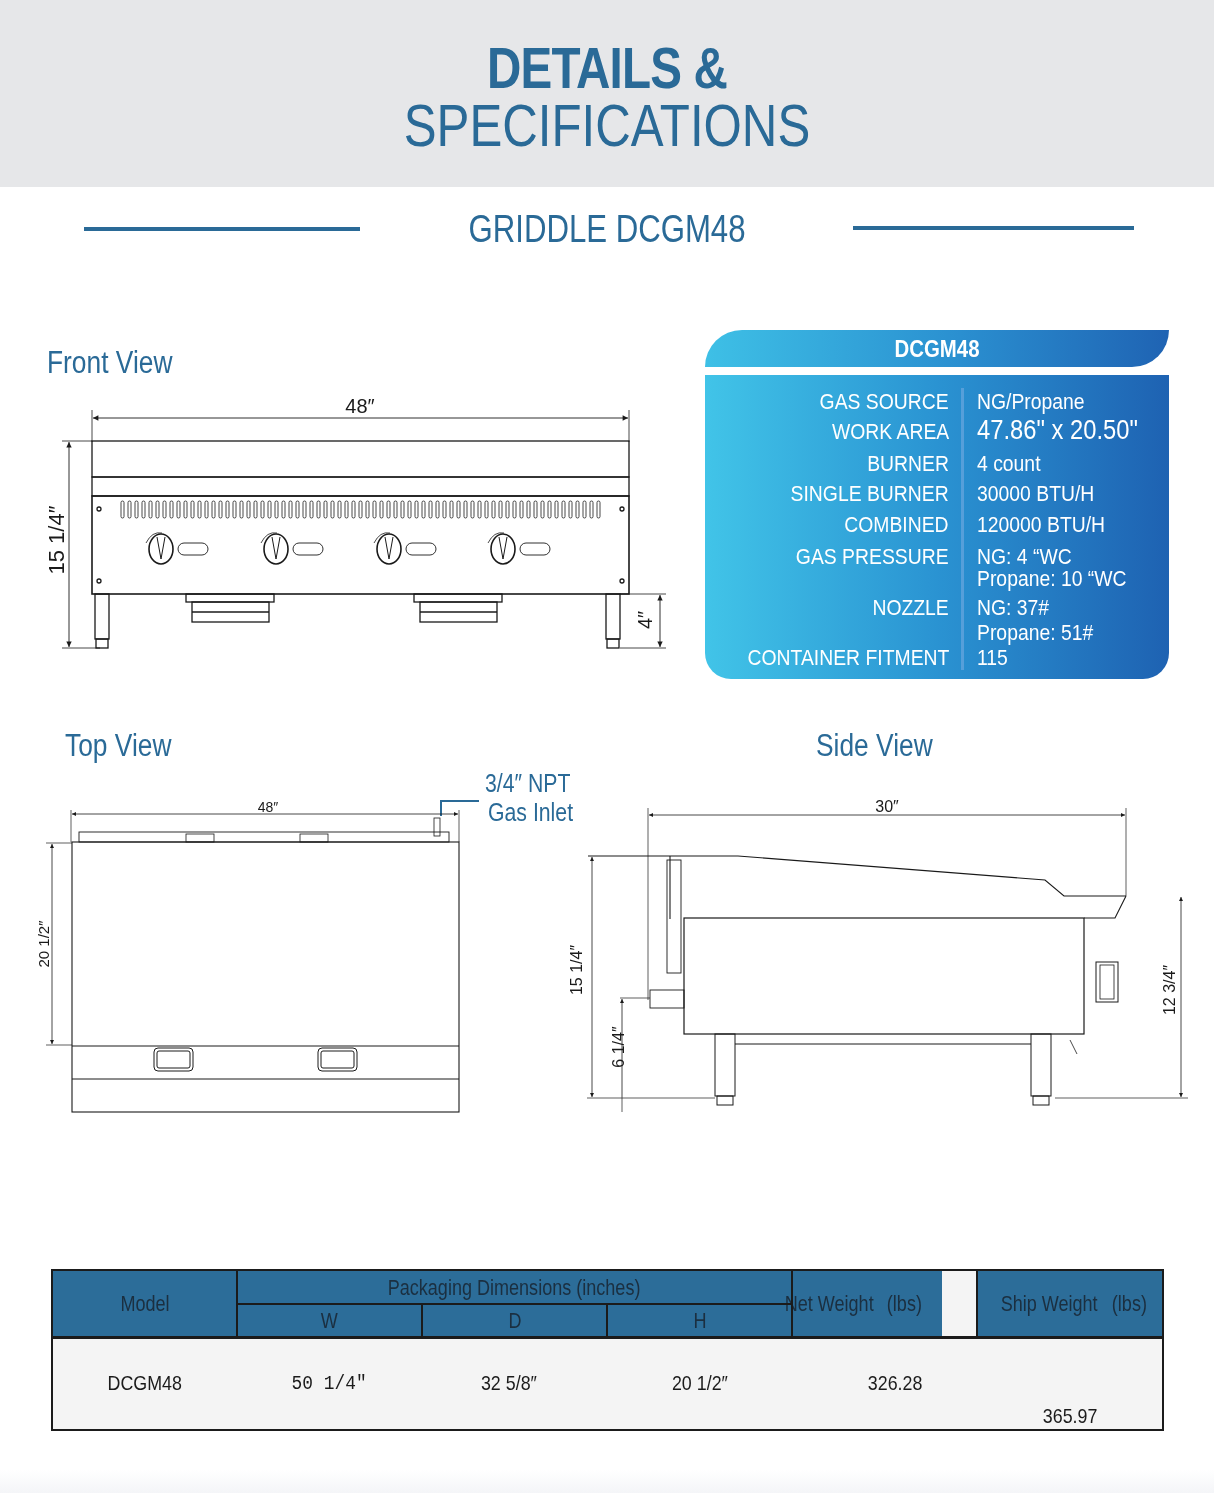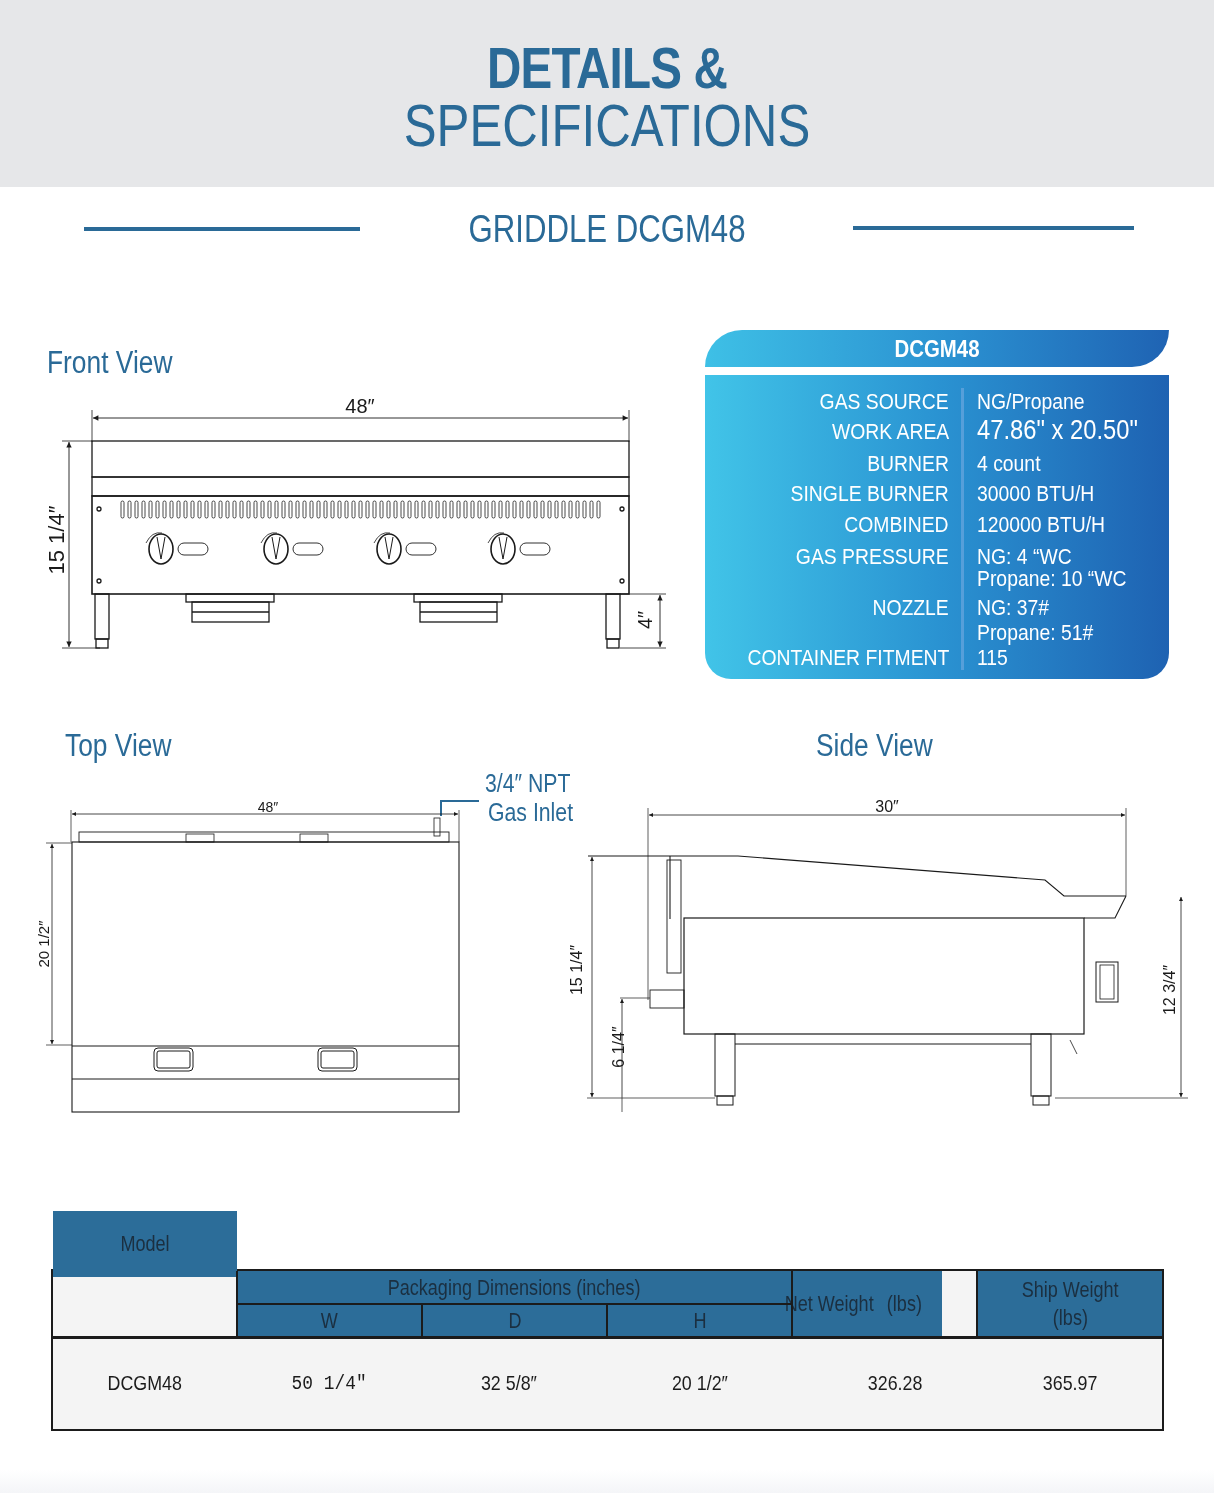--- a/index.html
+++ b/index.html
@@ -316,40 +316,40 @@
     <line x1="1181" y1="897" x2="1181" y2="1097" marker-start="url(#arr3)" marker-end="url(#arr3)" stroke-width="0.8"></line>
   </g>
   <text class="dim-text" x="887" y="812" font-size="16" text-anchor="middle">30″</text>
   <text class="dim-text" x="0" y="0" font-size="16" text-anchor="middle" transform="translate(582,970) rotate(-90)">15 1/4″</text>
   <text class="dim-text" x="0" y="0" font-size="16" text-anchor="middle" transform="translate(624,1047) rotate(-90)">6 1/4″</text>
   <text class="dim-text" x="0" y="0" font-size="16" text-anchor="middle" transform="translate(1175,990) rotate(-90)">12 3/4″</text>
 </svg>
 
 <div class="pkg-table"></div>
 
-<div class="th" style="left:53px; top:1211px; width:184px; height:66px;">
+<div class="th" style="left:53px; top:1271px; width:184px; height:66px;">
     <span>Model</span>
   </div>
 <div class="th" style="left:238px; top:1271px; width:553px; height:33px;">
     <span>Packaging Dimensions (inches)</span>
   </div>
 <div class="th" style="left:238px; top:1305px; width:183px; height:32px;">
     <span>W</span>
   </div>
 <div class="th" style="left:423px; top:1305px; width:183px; height:32px;">
     <span>D</span>
   </div>
 <div class="th" style="left:608px; top:1305px; width:183px; height:32px;">
     <span>H</span>
   </div>
 <div class="th" style="left:759px; top:1271px; width:183px; height:66px; flex-direction:row;justify-content:center;">
     <span>Net Weight</span>
     <span>(lbs)</span>
   </div>
-<div class="th" style="left:978px; top:1271px; width:184px; height:66px; flex-direction:column;">
+<div class="th" style="left:978px; top:1271px; width:184px; height:66px; flex-direction:row;">
     <span>Ship Weight</span>
     <span>(lbs)</span>
   </div>
 
 <div class="grid-v" style="left:236px; top:1271px; height:66px;"></div>
 <div class="grid-v" style="left:421px; top:1303px; height:34px;"></div>
 <div class="grid-v" style="left:606px; top:1303px; height:34px;"></div>
 <div class="grid-v" style="left:791px; top:1271px; height:66px;"></div>
 <div class="grid-v" style="left:976px; top:1271px; height:66px;"></div>
 <div class="grid-h" style="left:238px; top:1303px; width:553px;"></div>
@@ -363,17 +363,17 @@
   </div>
 <div class="td" style="left:417px; width:183px;">
     <span>32 5/8″</span>
   </div>
 <div class="td" style="left:608px; width:183px;">
     <span>20 1/2″</span>
   </div>
 <div class="td" style="left:804px; width:183px;">
     <span>326.28</span>
   </div>
-<div class="td" style="left:978px; width:184px;">
+<div class="td" style="left:978px; width:184px;align-items:flex-end;">
     <span>365.97</span>
   </div>
 
 <div class="footer-fade"></div>
 
 </body></html>

